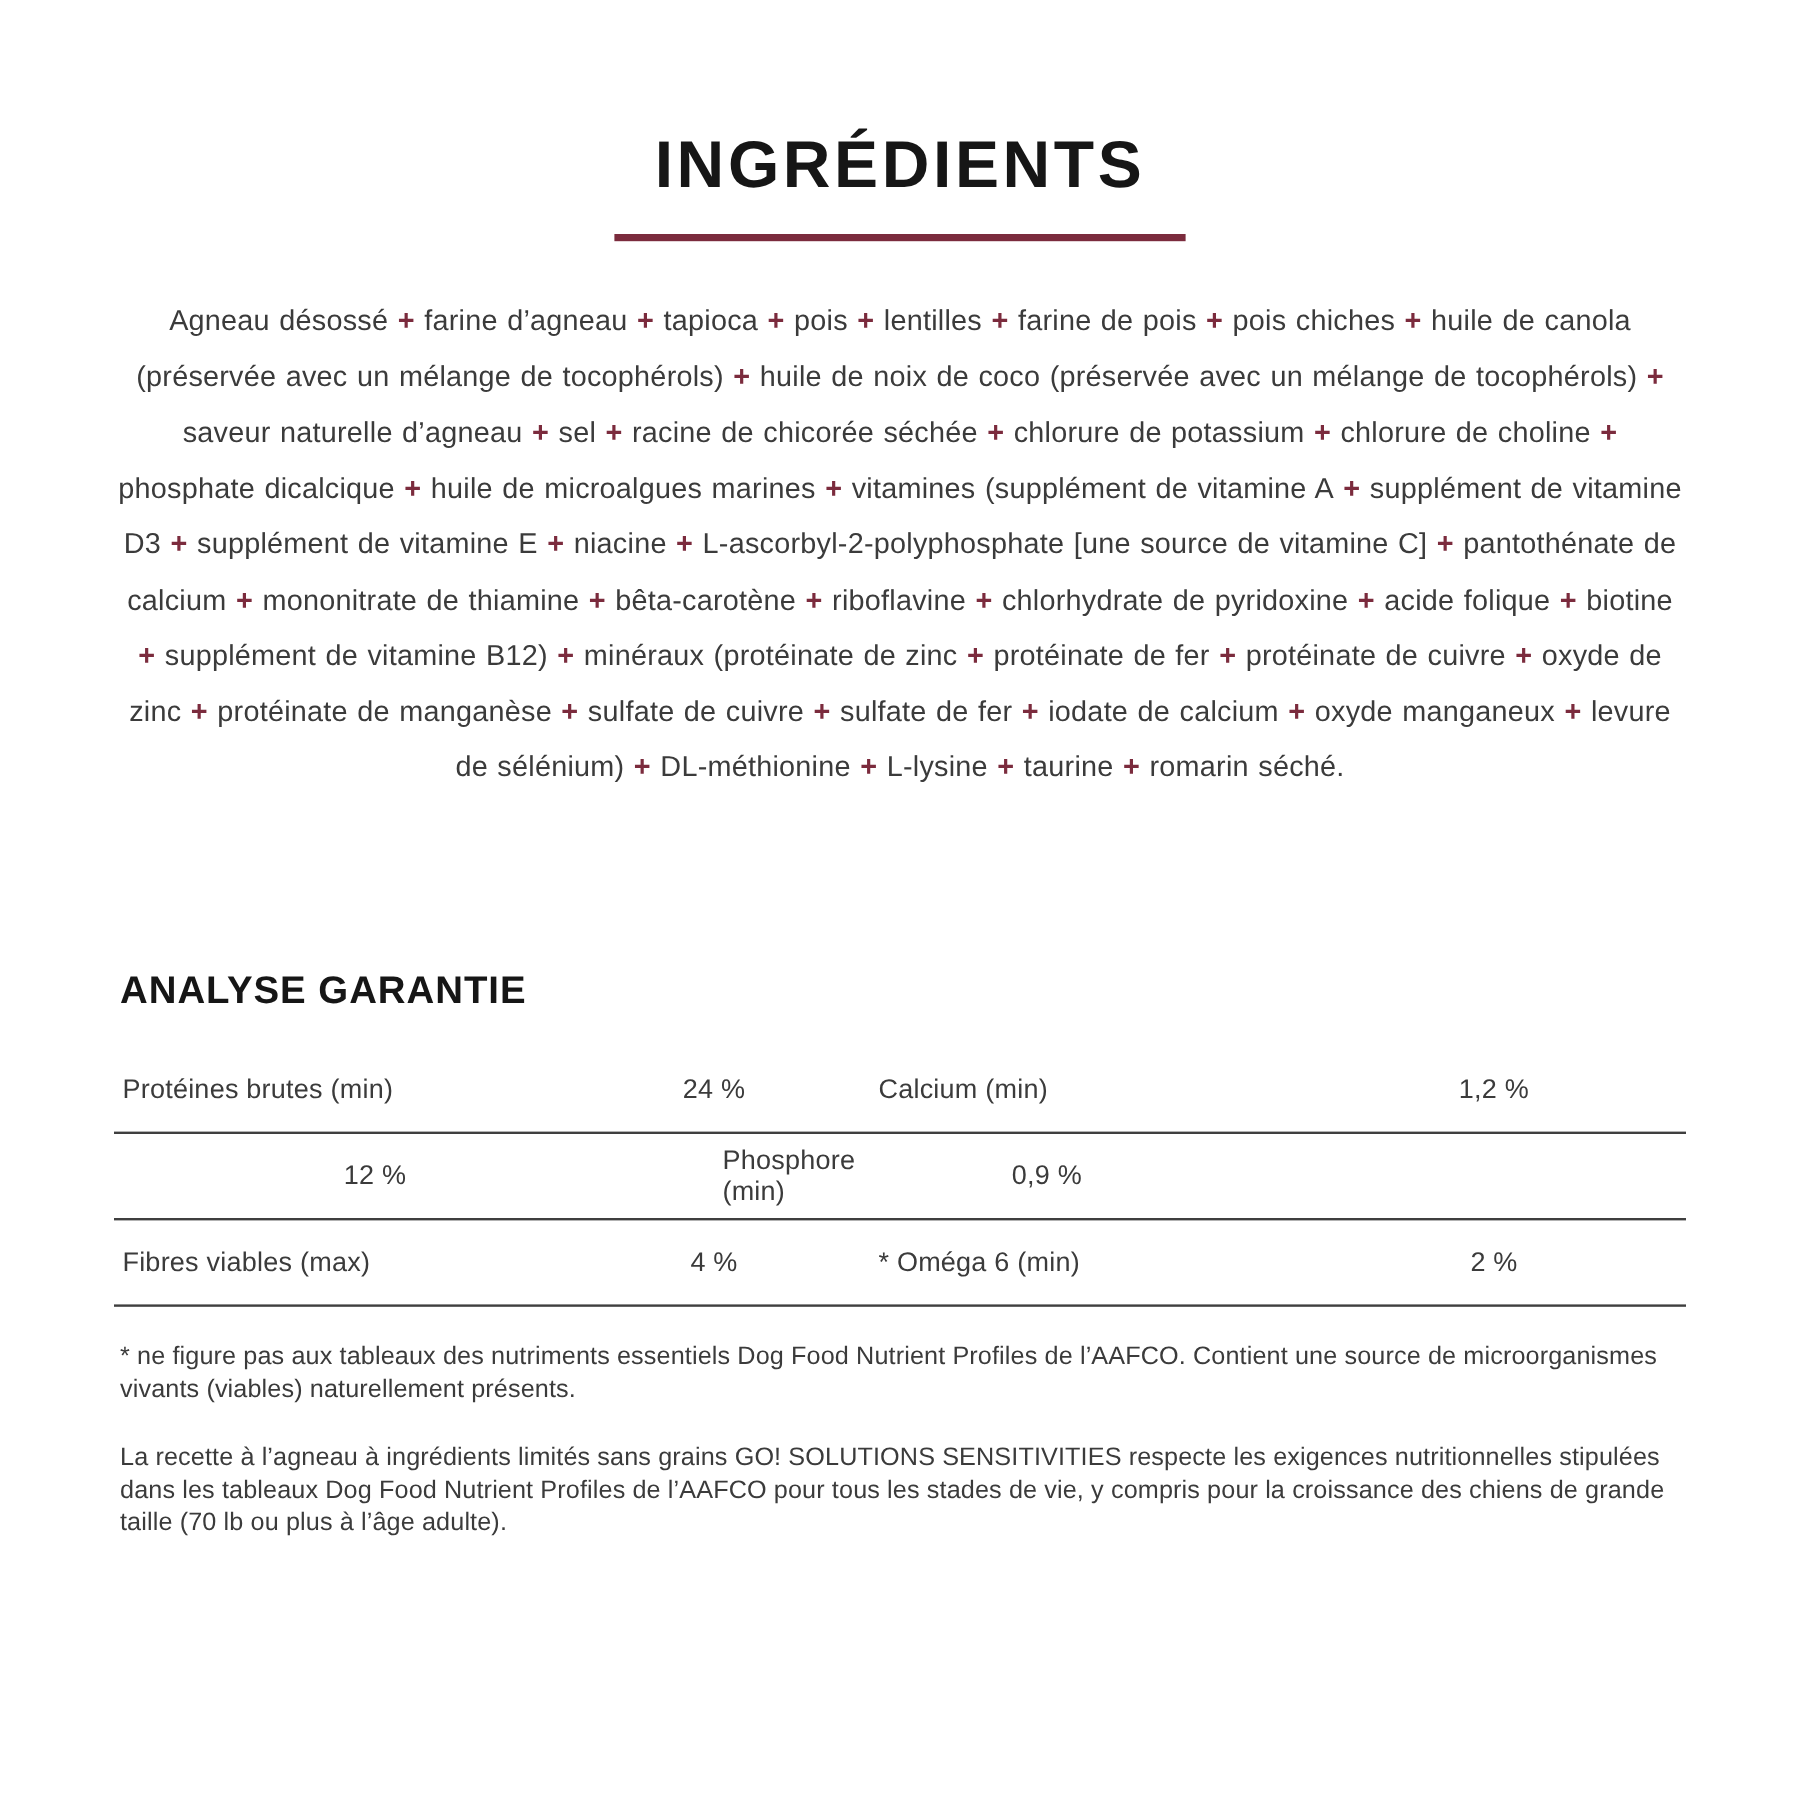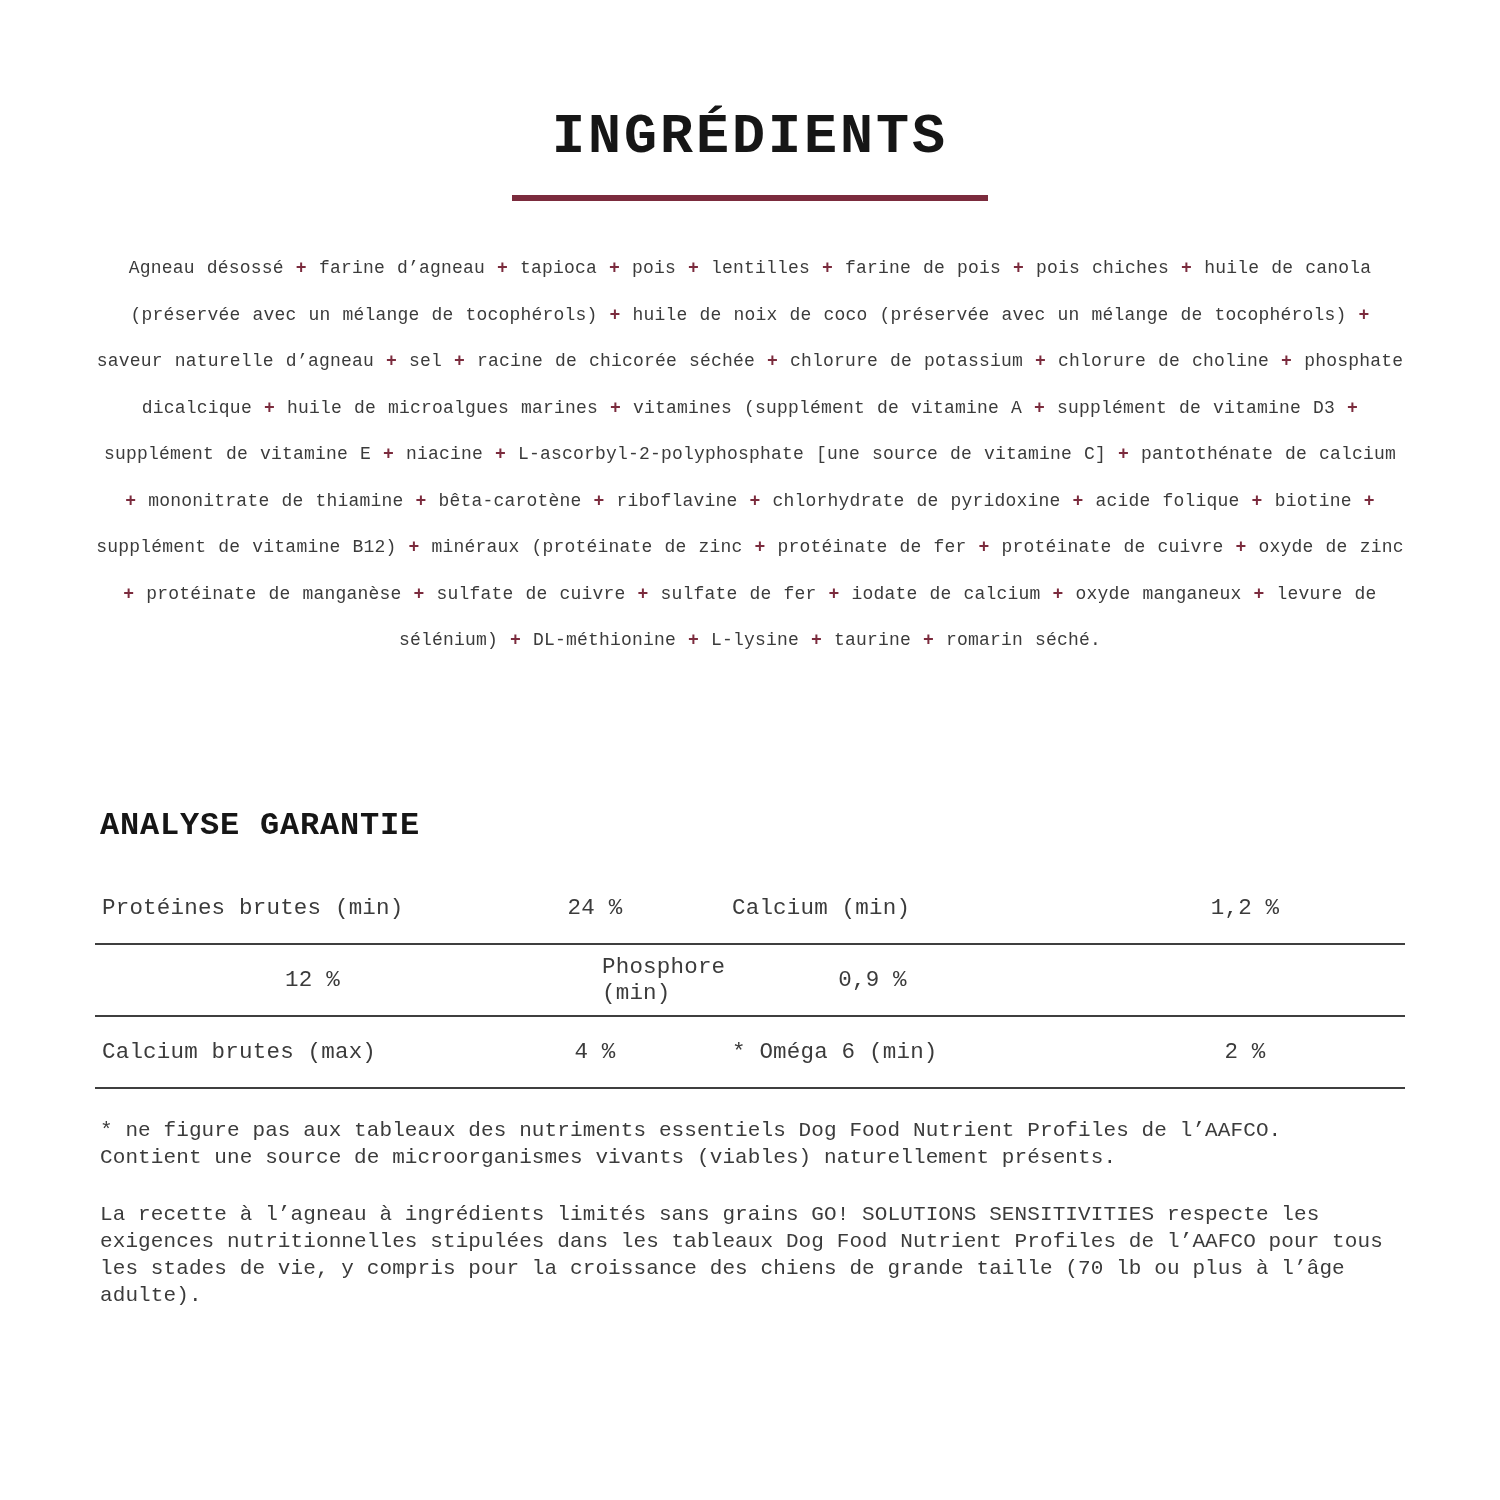--- a/index.html
+++ b/index.html
@@ -4,21 +4,21 @@
 <style>
   :root { --accent: #7b2b3d; --ink: #161616; --body: #3b3b3b; --rule: #3f3f3f; }
   * { box-sizing: border-box; }
   html, body { margin: 0; padding: 0; background: #ffffff; }
   .page {
     position: relative;
     width: 1500px;
     height: 1500px;
     margin: 0 auto;
     background: #ffffff;
-    font-family: Liberation Mono, monospace;
+    font-family: Liberation Sans, sans-serif;
     color: var(--body);
     overflow: hidden;
   }
   .title {
     margin: 0;
     padding-top: 110px;
     text-align: center;
     font-size: 55px;
     line-height: 1;
     font-weight: 800;
@@ -28,21 +28,21 @@
   .title-rule {
     width: 476px;
     height: 6px;
     margin: 30px auto 0;
     background: var(--accent);
   }
   .ingredients {
     width: 1308px;
     margin: 44px auto 0;
     text-align: center;
-    font-size: 18px;
+    font-size: 24px;
     line-height: 46.5px;
     letter-spacing: 0.2px;
     word-spacing: 1px;
     color: var(--body);
   }
   .plus { color: var(--accent); font-weight: 700; }
   .analysis-heading {
     margin: 144px 0 0 100px;
     font-size: 32px;
     line-height: 1.1;
@@ -100,21 +100,21 @@
         <div class="cell-value1">24 %</div>
         <div class="cell-label2">Calcium (min)</div>
         <div class="cell-value2">1,2 %</div>
       </div>
       <div class="analysis-row">
         <div class="cell-value1">12 %</div>
         <div class="cell-label2">Phosphore (min)</div>
         <div class="cell-value2">0,9 %</div>
       </div>
       <div class="analysis-row">
-        <div class="cell-label1">Calcium brutes (max)</div>
+        <div class="cell-label1">Fibres viables (max)</div>
         <div class="cell-value1">4 %</div>
         <div class="cell-label2">* Oméga 6 (min)</div>
         <div class="cell-value2">2 %</div>
       </div>
     </div>
 
   <div class="footnotes" id="footnotes">
       <p class="footnote">* ne figure pas aux tableaux des nutriments essentiels Dog Food Nutrient Profiles de l’AAFCO. Contient une source de microorganismes vivants (viables) naturellement présents.</p>
       <p class="footnote">La recette à l’agneau à ingrédients limités sans grains GO! SOLUTIONS SENSITIVITIES respecte les exigences nutritionnelles stipulées dans les tableaux Dog Food Nutrient Profiles de l’AAFCO pour tous les stades de vie, y compris pour la croissance des chiens de grande taille (70 lb ou plus à l’âge adulte).</p>
     </div>

